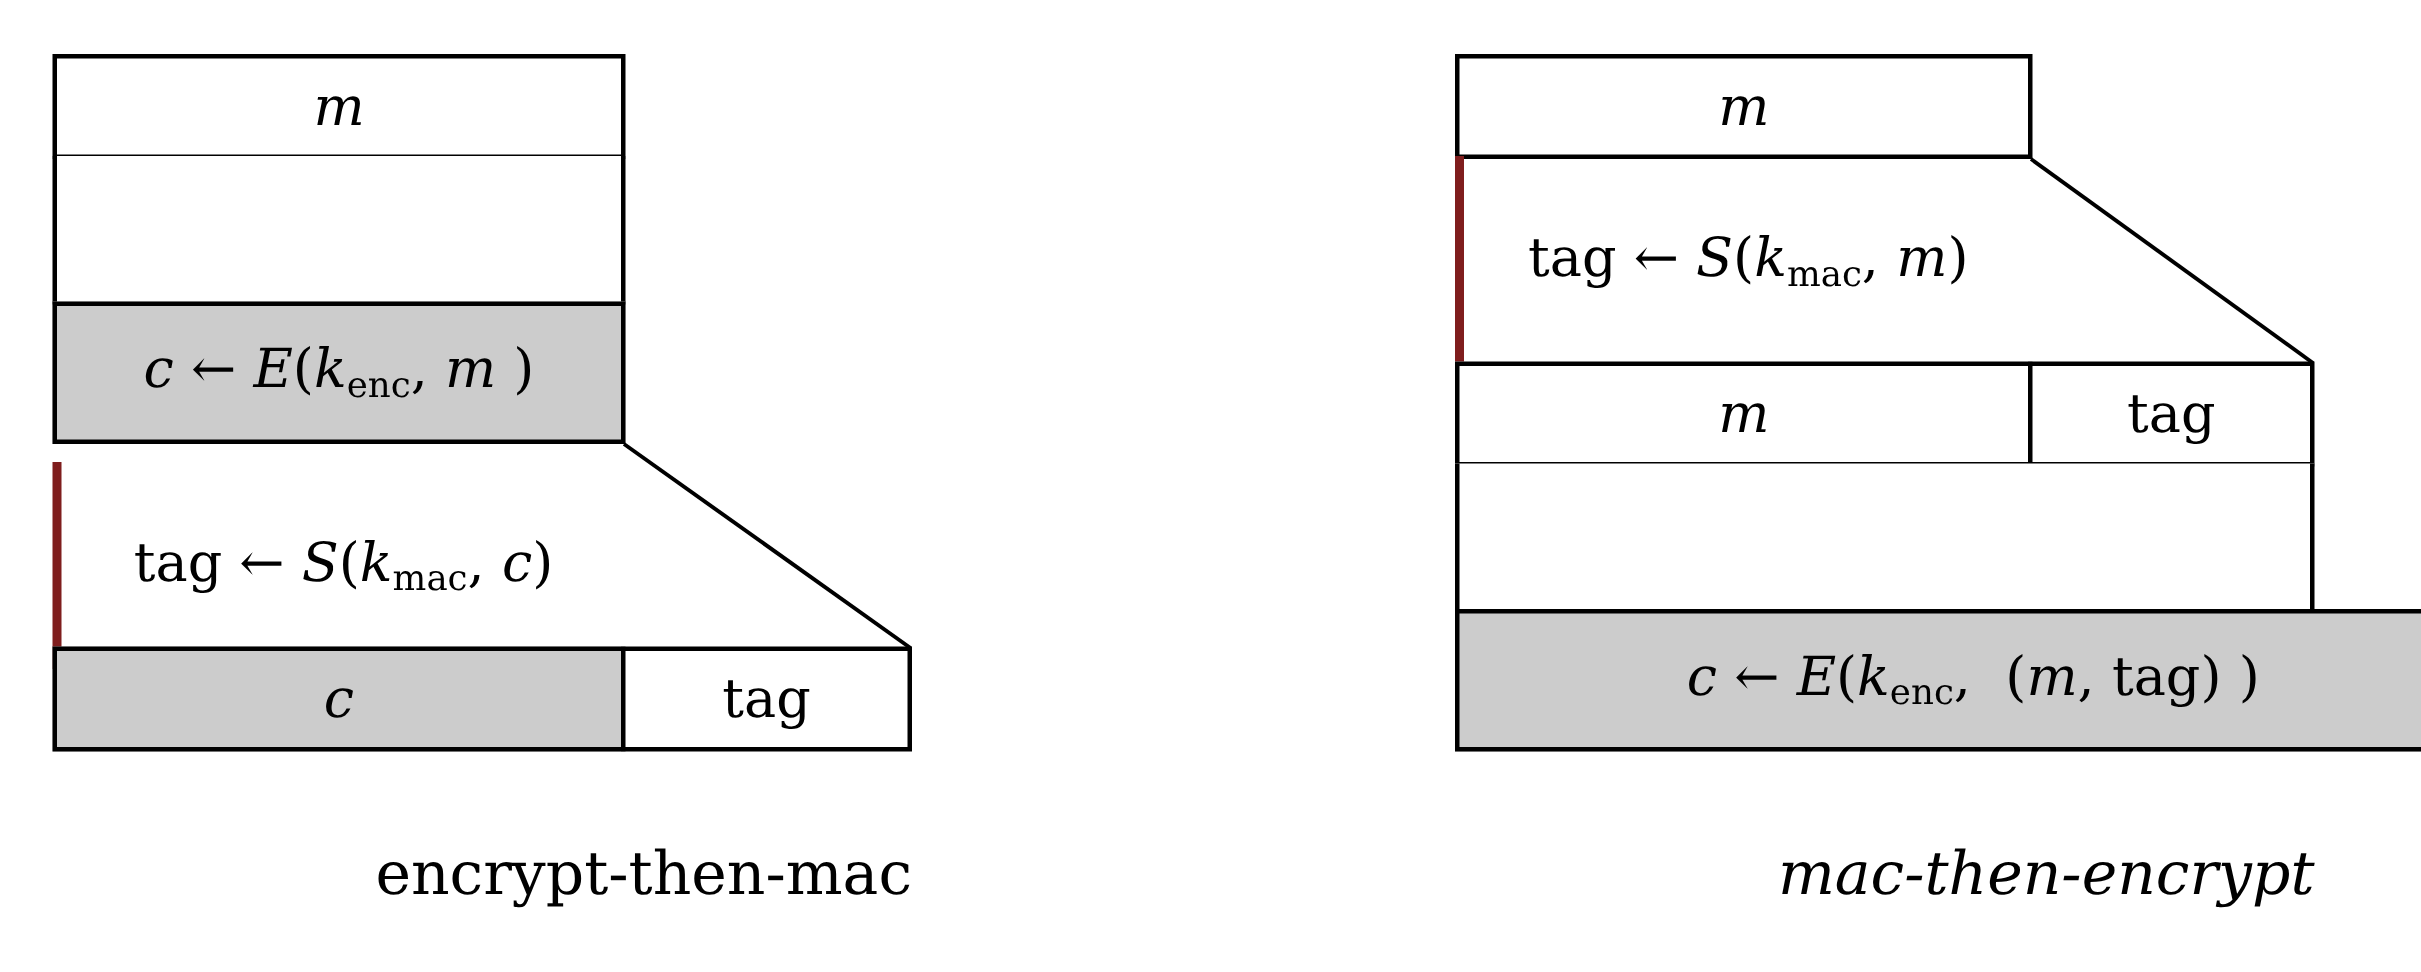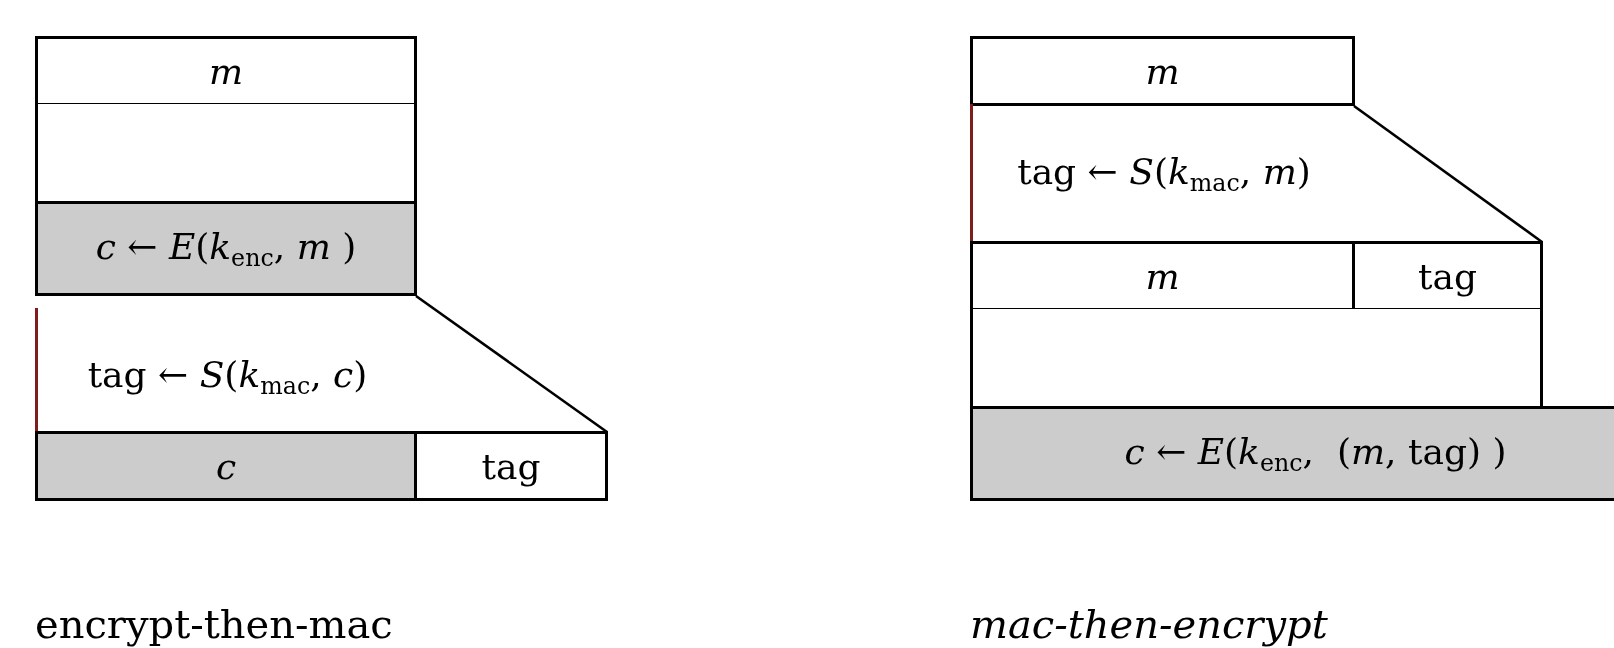--- a/index.html
+++ b/index.html
@@ -32,21 +32,21 @@
 
   .spacer {
     position: absolute;
     border-left: 3px solid #000000;
     border-right: 3px solid #000000;
     background: #ffffff;
   }
 
   .open-region {
     position: absolute;
-    border-left: 3px solid #7f1d1d;
+    border-left: 6px solid #7f1d1d;
     display: flex;
     align-items: center;
     justify-content: center;
     font-size: 36px;
     background: transparent;
   }
 
   .formula {
     white-space: pre;
     font-size: 36px;
@@ -56,24 +56,23 @@
   .seg-sub {
     font-style: normal;
     font-size: 0.66em;
     vertical-align: -0.28em;
   }
   .math-i { font-style: italic; }
   .math-r { font-style: normal; }
 
   .caption {
     position: absolute;
-    text-align: left;
+    text-align: right;
     font-size: 40px;
     font-style: normal;
-    margin-top: 41px;
   }
 
   .overlay-svg {
     position: absolute;
     left: 0; top: 0;
     width: 1614px;
     height: 648px;
     pointer-events: none;
   }
 </style>

